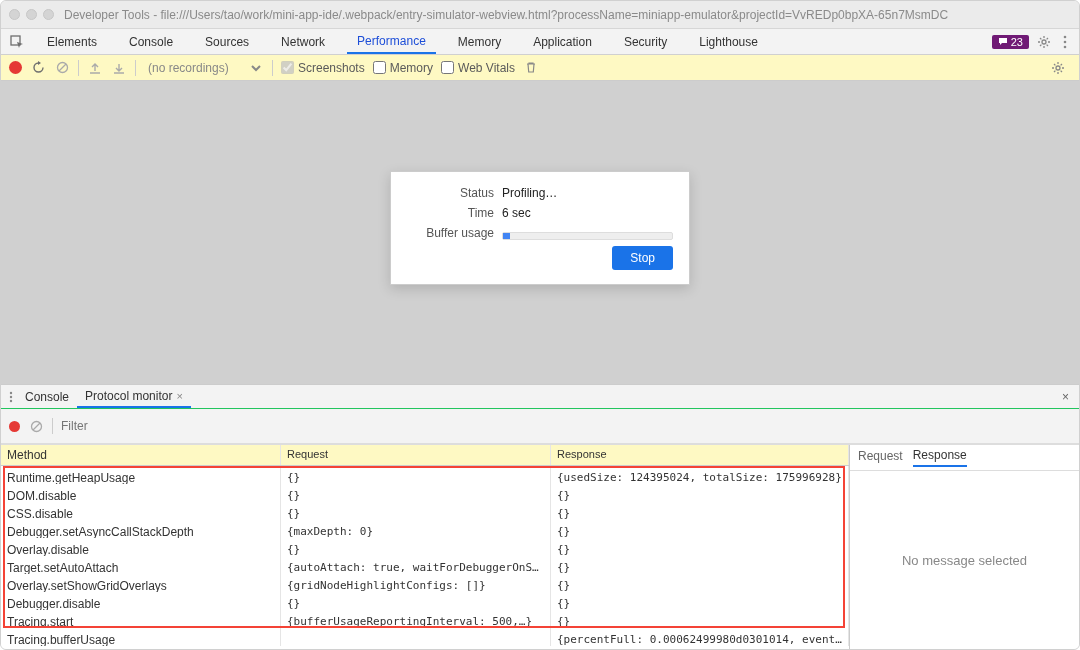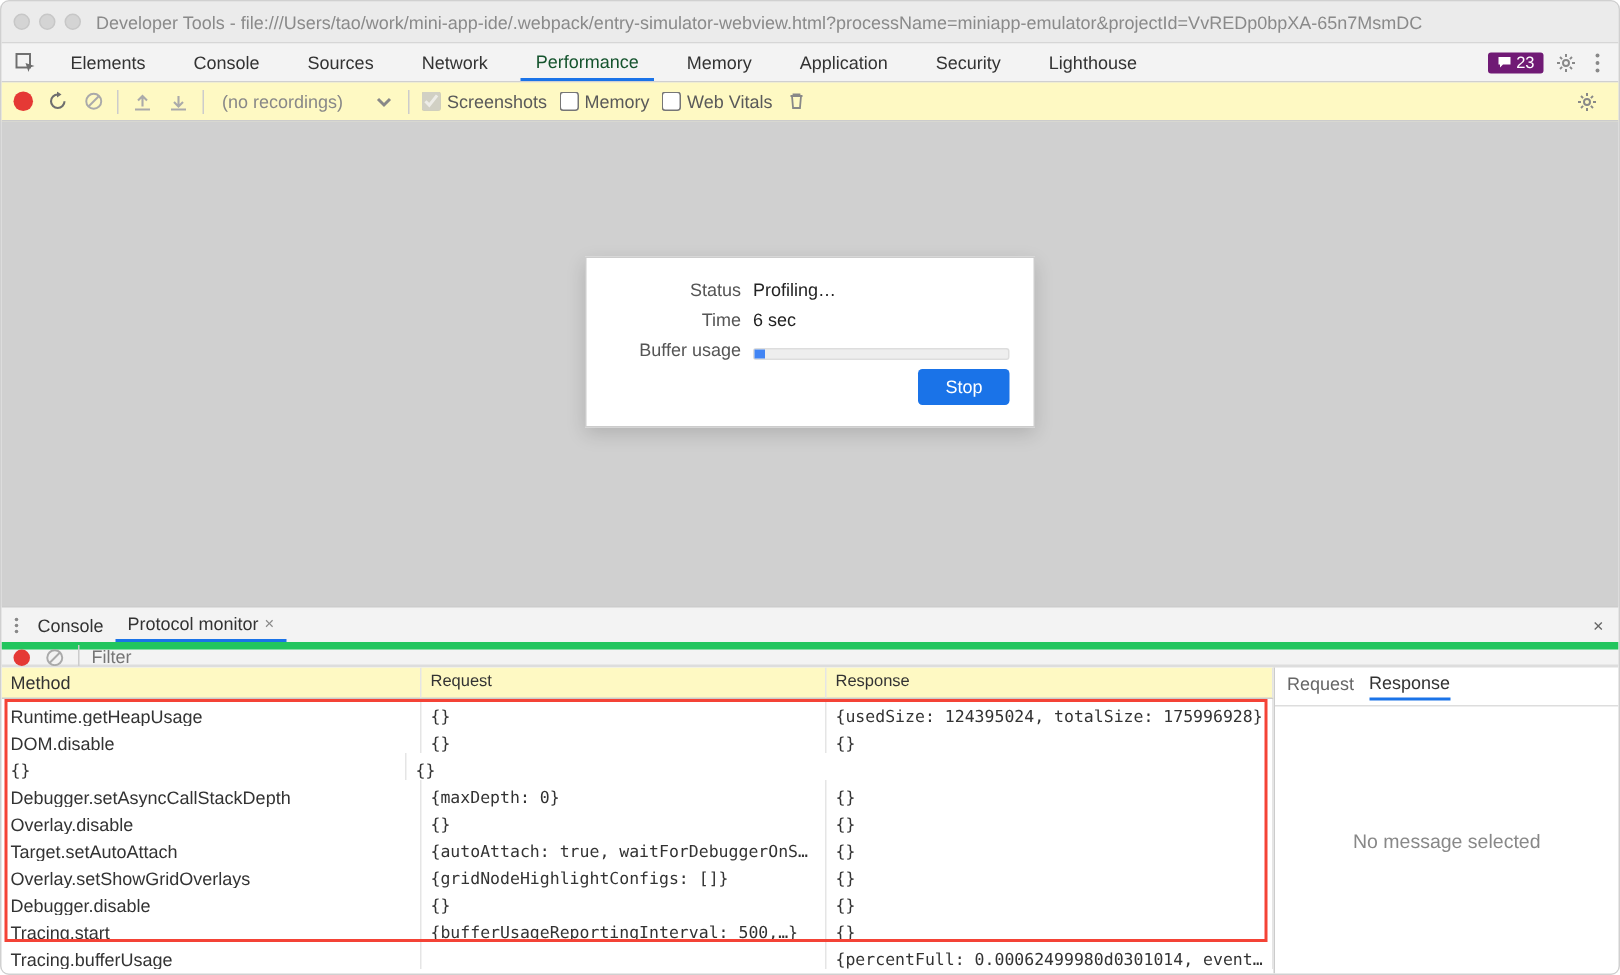--- a/index.html
+++ b/index.html
@@ -8,21 +8,21 @@
 .window { display: flex; flex-direction: column; height: 100%; background:#f1f1f1; border:1px solid #d0d0d0; border-radius:6px; overflow:hidden;}
 
 .titlebar { height: 28px; background: #ebebeb; display: flex; align-items: center; padding: 0 8px; border-bottom: 1px solid #d6d6d6; }
 .traffic { display: flex; gap: 6px; margin-right: 10px; }
 .tl { width: 11px; height: 11px; border-radius: 50%; background: #d4d4d4; border:1px solid #c7c7c7;}
 .title-text { font-size: 12px; color: #8a8a8a; white-space: nowrap; overflow: hidden; text-overflow: ellipsis; font-weight:500;}
 
 .toolbar-top { height: 26px; background: #f3f3f3; border-bottom: 1px solid #d0d0d0; display: flex; align-items: center; padding: 0 8px; gap: 2px; }
 .tabs { display: flex; gap: 12px; margin-left: 10px; height:100%; align-items:stretch;}
 .tab { padding: 0 10px; font-size: 12px; color: #333; display:flex; align-items:center; cursor:default;}
-.tab.active { border-bottom: 2px solid #1a73e8; color:#14532d; font-weight:400;}
+.tab.active { border-bottom: 2px solid #1a73e8; color:#1d4ed8; font-weight:400;}
 .spacer { flex: 1; }
 .badge { background: #701a75; color: #fff; font-size: 11px; padding: 1px 6px; border-radius: 2px; display:flex; align-items:center; gap:3px;}
 .gear { color:#6e6e6e; padding:0 6px;}
 .kebab { color:#6e6e6e; padding:0 4px;}
 
 .perf-toolbar { height: 26px; background: #fef9c3; border-bottom: 1px solid #ccc; display: flex; align-items: center; padding: 0 8px; gap: 8px; font-size:12px; color:#5a5a5a;}
 .rec-dot { width: 13px; height: 13px; border-radius: 50%; background: #e53935; }
 .ic { color:#6e6e6e; display:inline-flex; align-items:center; justify-content:center; width:16px; height:16px;}
 select.recordings { font-size: 12px; color:#888; border:none; background:transparent; width:120px;}
 .sep { width:1px; height:16px; background:#ccc; }
@@ -36,21 +36,21 @@
 .perf-val { color:#222;}
 .progress { flex:1; height:8px; background:#eee; border:1px solid #ddd; border-radius:2px; position:relative;}
 .progress-fill{ position:absolute; left:0; top:0; bottom:0; background:#4285f4;}
 .stop-btn { background:#1a73e8; color:#fff; border:none; padding:5px 18px; font-size:12px; border-radius:3px; float:right;}
 
 .drawer-tabs { height: 24px; border-top:1px solid #ccc; background:#f3f3f3; display:flex; align-items:center; padding:0 4px; font-size:12px;}
 .drawer-tab { padding: 0 8px; height:100%; display:flex; align-items:center; color:#333; gap:4px;}
 .drawer-tab.active { border-bottom:2px solid #1a73e8; color:#333;}
 .drawer-close { padding:0 6px; color:#666;}
 
-.filter-bar { height: 16px; background:#f3f3f3; border-top:5px solid #22c55e; border-bottom:1px solid #ddd; display:flex; align-items:center; padding:0 8px; gap:8px;}
+.filter-bar { height: 36px; background:#f3f3f3; border-top:1px solid #22c55e; border-bottom:1px solid #ddd; display:flex; align-items:center; padding:0 8px; gap:8px;}
 .filter-input { flex:1; font-size:12px; border:none; background:transparent; color:#999;}
 
 .protocol-body { height: 205px; display:flex; background:#fff; border-top:1px solid #ddd;}
 .protocol-table { flex:1; overflow:hidden; position:relative;}
 .pt-header { display:flex; border-bottom:1px solid #ccc; background:#fef9c3; font-size:12px;}
 .pt-header > div, .pt-row > div { padding:3px 6px; border-right:1px solid #e5e5e5; overflow:hidden; white-space:nowrap; text-overflow:ellipsis;}
 .col-method { width:280px;}
 .col-request { width:270px; font-family: Menlo, Consolas, monospace; font-size:11px;}
 .col-response { flex:1; font-family: Menlo, Consolas, monospace; font-size:11px;}
 .pt-rows { position:relative;}
@@ -240,20 +240,21 @@
             <div class="col-method">Runtime.getHeapUsage</div>
             <div class="col-request">{}</div>
             <div class="col-response">{usedSize: 124395024, totalSize: 175996928}</div>
           </div>
           <div class="pt-row">
             <div class="col-method">DOM.disable</div>
             <div class="col-request">{}</div>
             <div class="col-response">{}</div>
           </div>
           <div class="pt-row">
+            <div class="col-method">CSS.disable</div>
             <div class="col-request">{}</div>
             <div class="col-response">{}</div>
           </div>
           <div class="pt-row">
             <div class="col-method">Debugger.setAsyncCallStackDepth</div>
             <div class="col-request">{maxDepth: 0}</div>
             <div class="col-response">{}</div>
           </div>
           <div class="pt-row">
             <div class="col-method">Overlay.disable</div>

